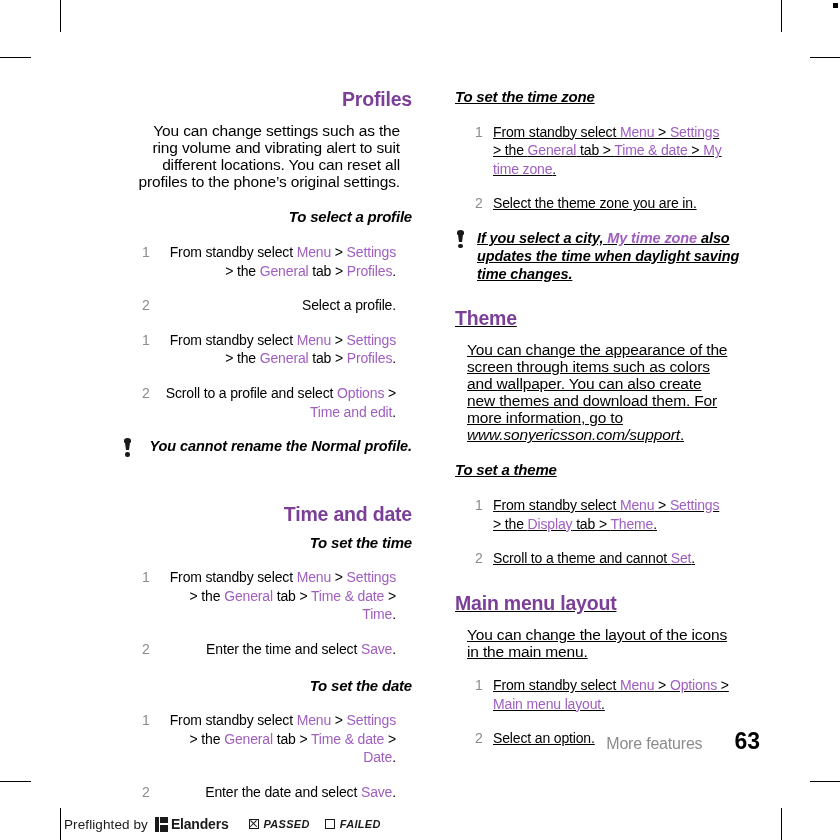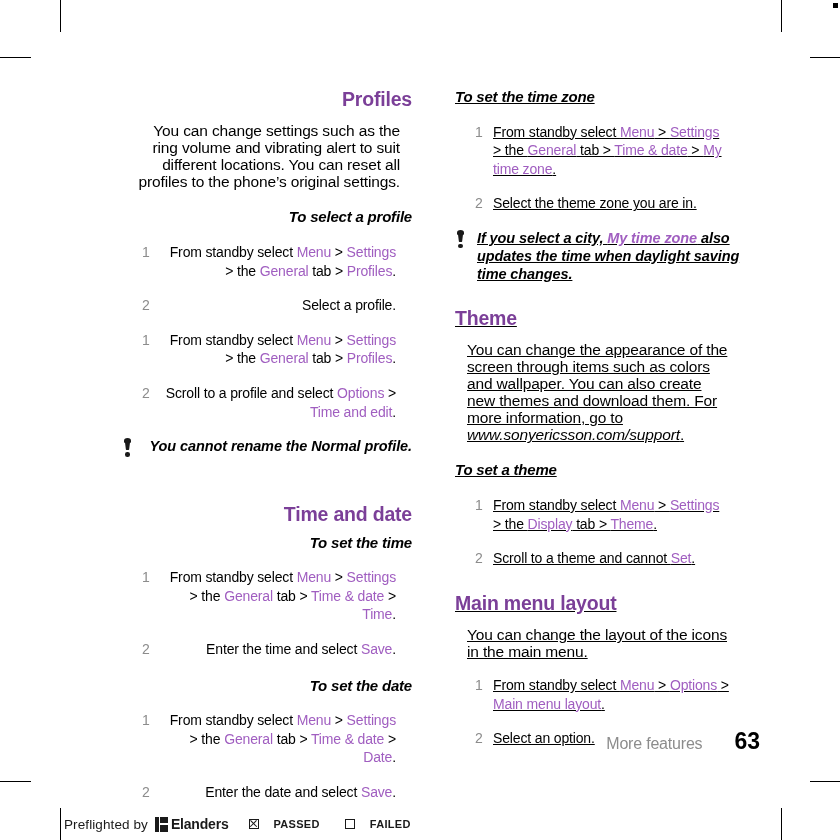--- a/index.html
+++ b/index.html
@@ -220,21 +220,22 @@
   .pf-logo-mark .m3 { left: 5px; top: 8px; width: 8px;  height: 7px; }
   .pf-logo-text {
     font-size: 14px;
     font-weight: bold;
     letter-spacing: -0.2px;
   }
   .pf-checks {
     display: flex;
     align-items: center;
     margin-left: 20px;
-    gap: 15px;
+    gap: 5px;
+    font-style: italic;
   }
   .pf-box {
     width: 10px;
     height: 10px;
     border: 1.4px solid #1a1a1a;
     position: relative;
     box-sizing: border-box;
   }
   .pf-box.checked::before,
   .pf-box.checked::after {

